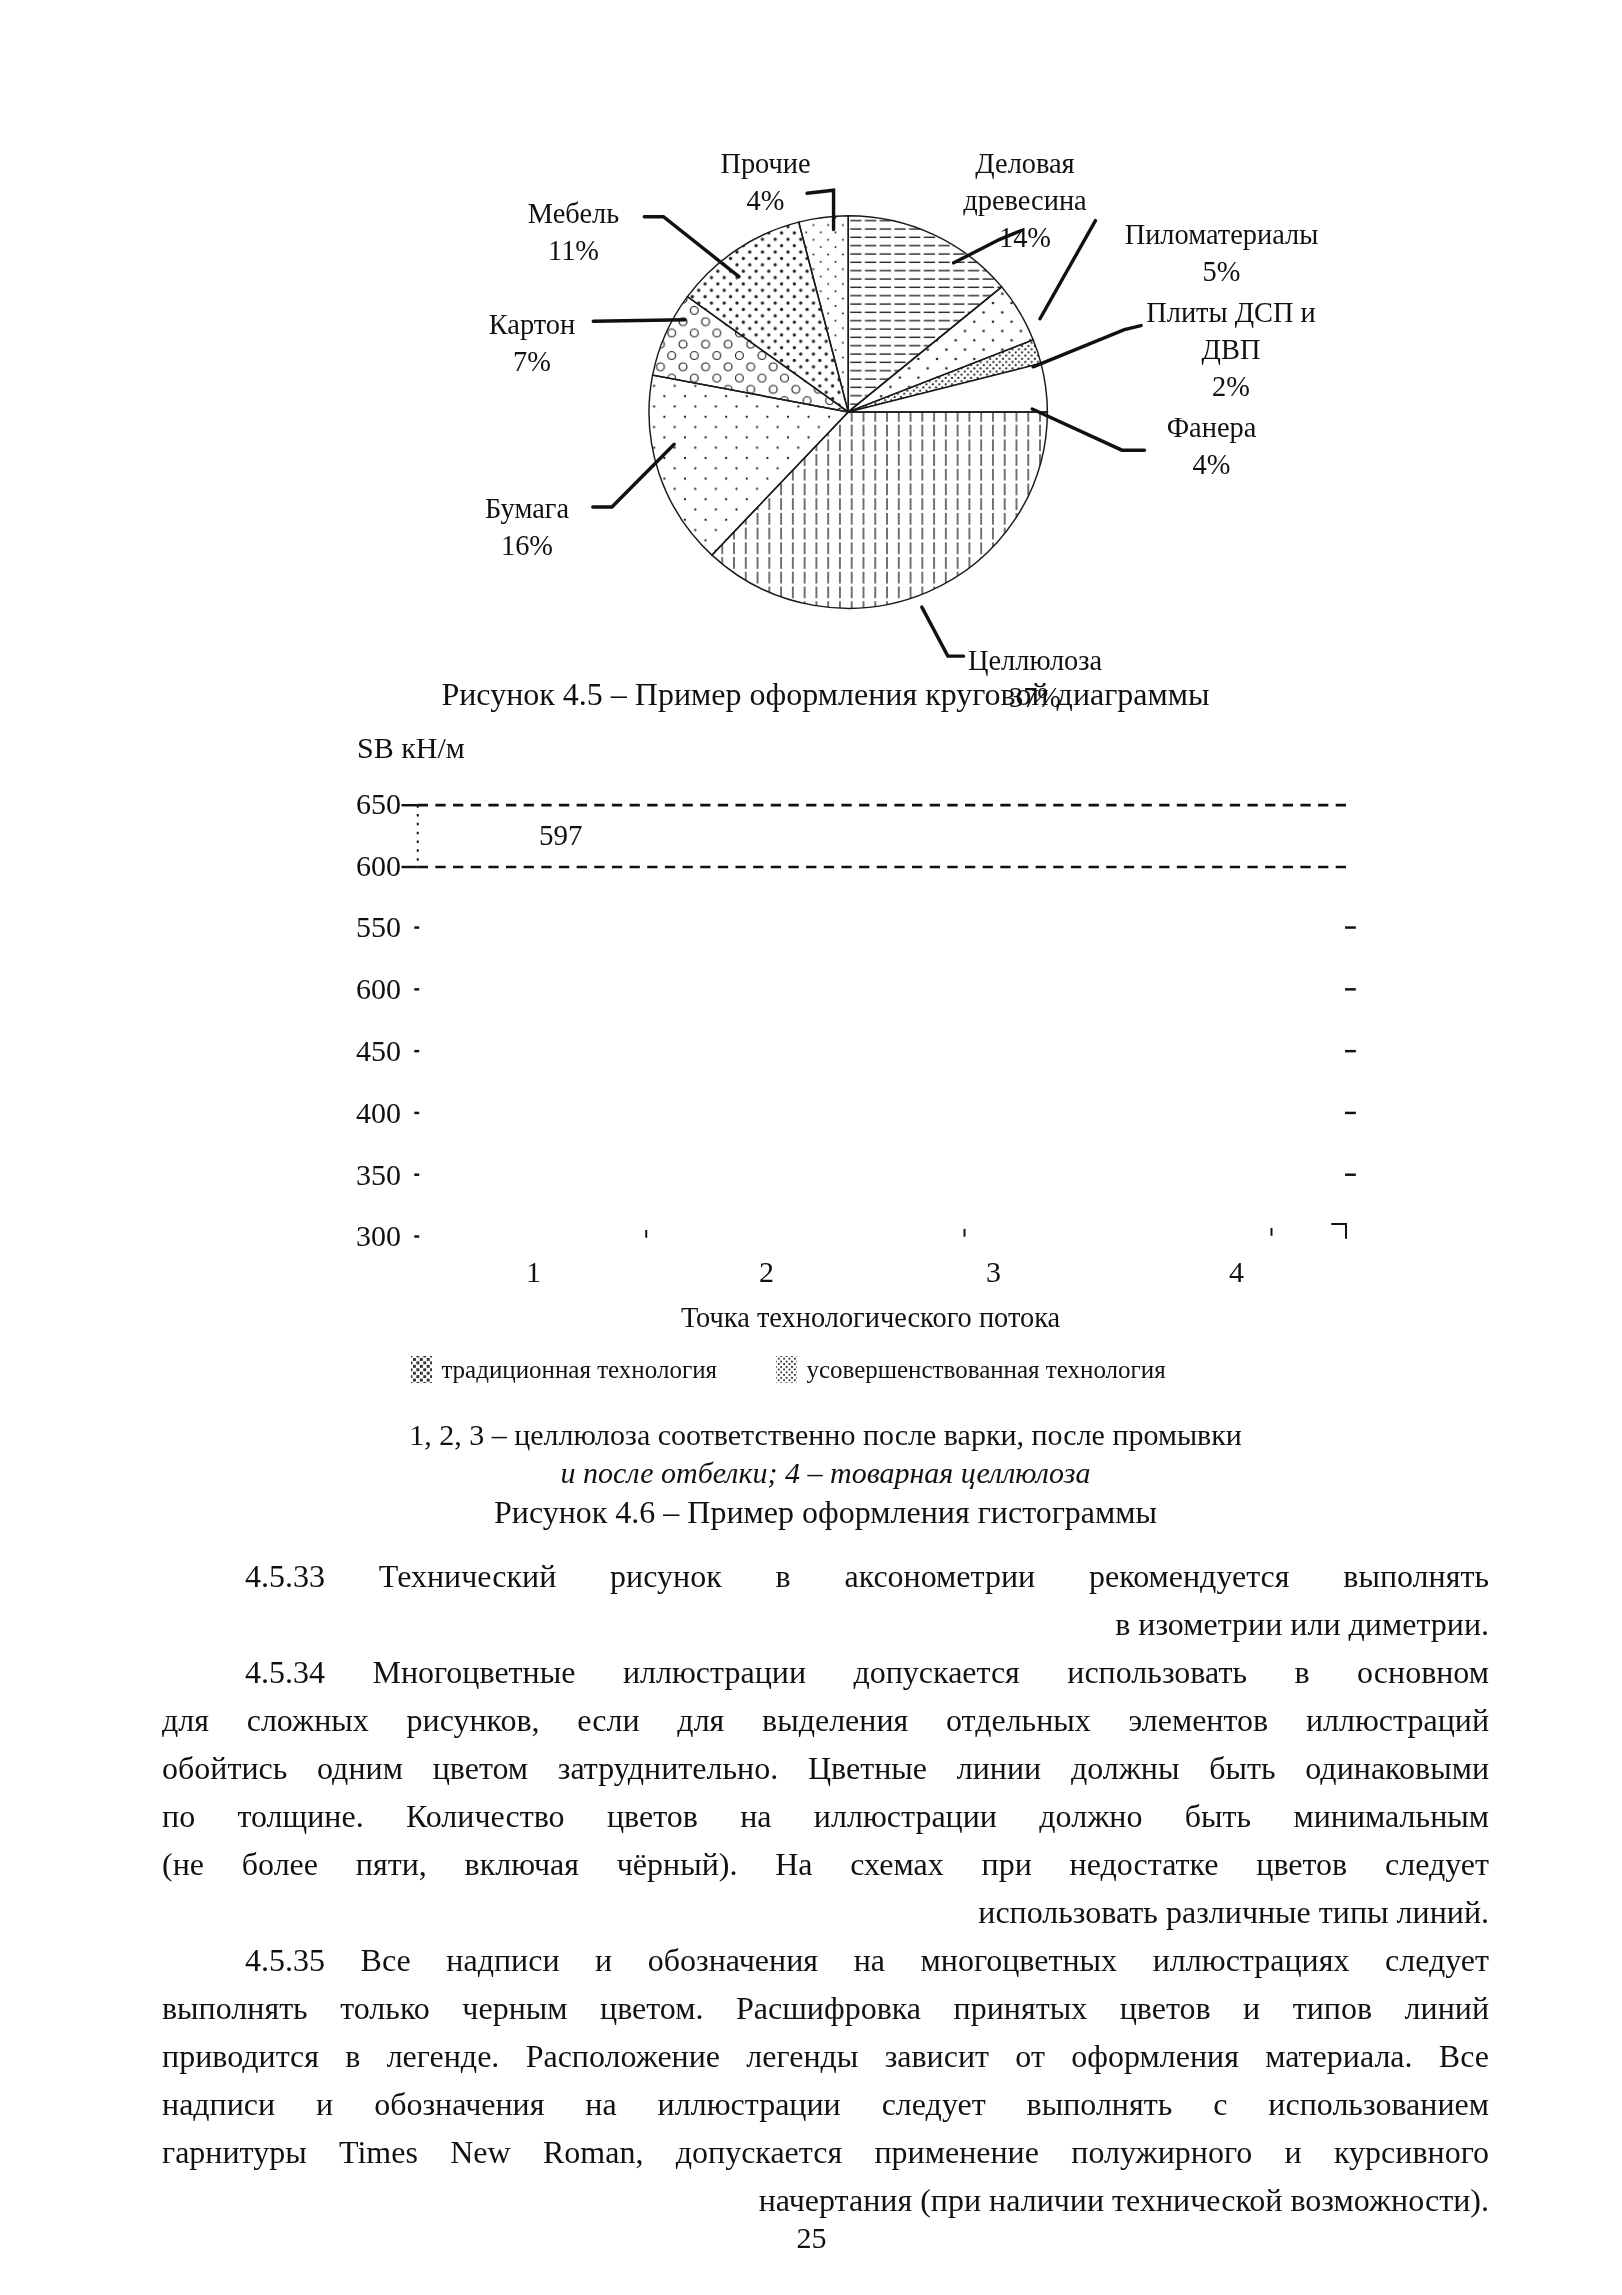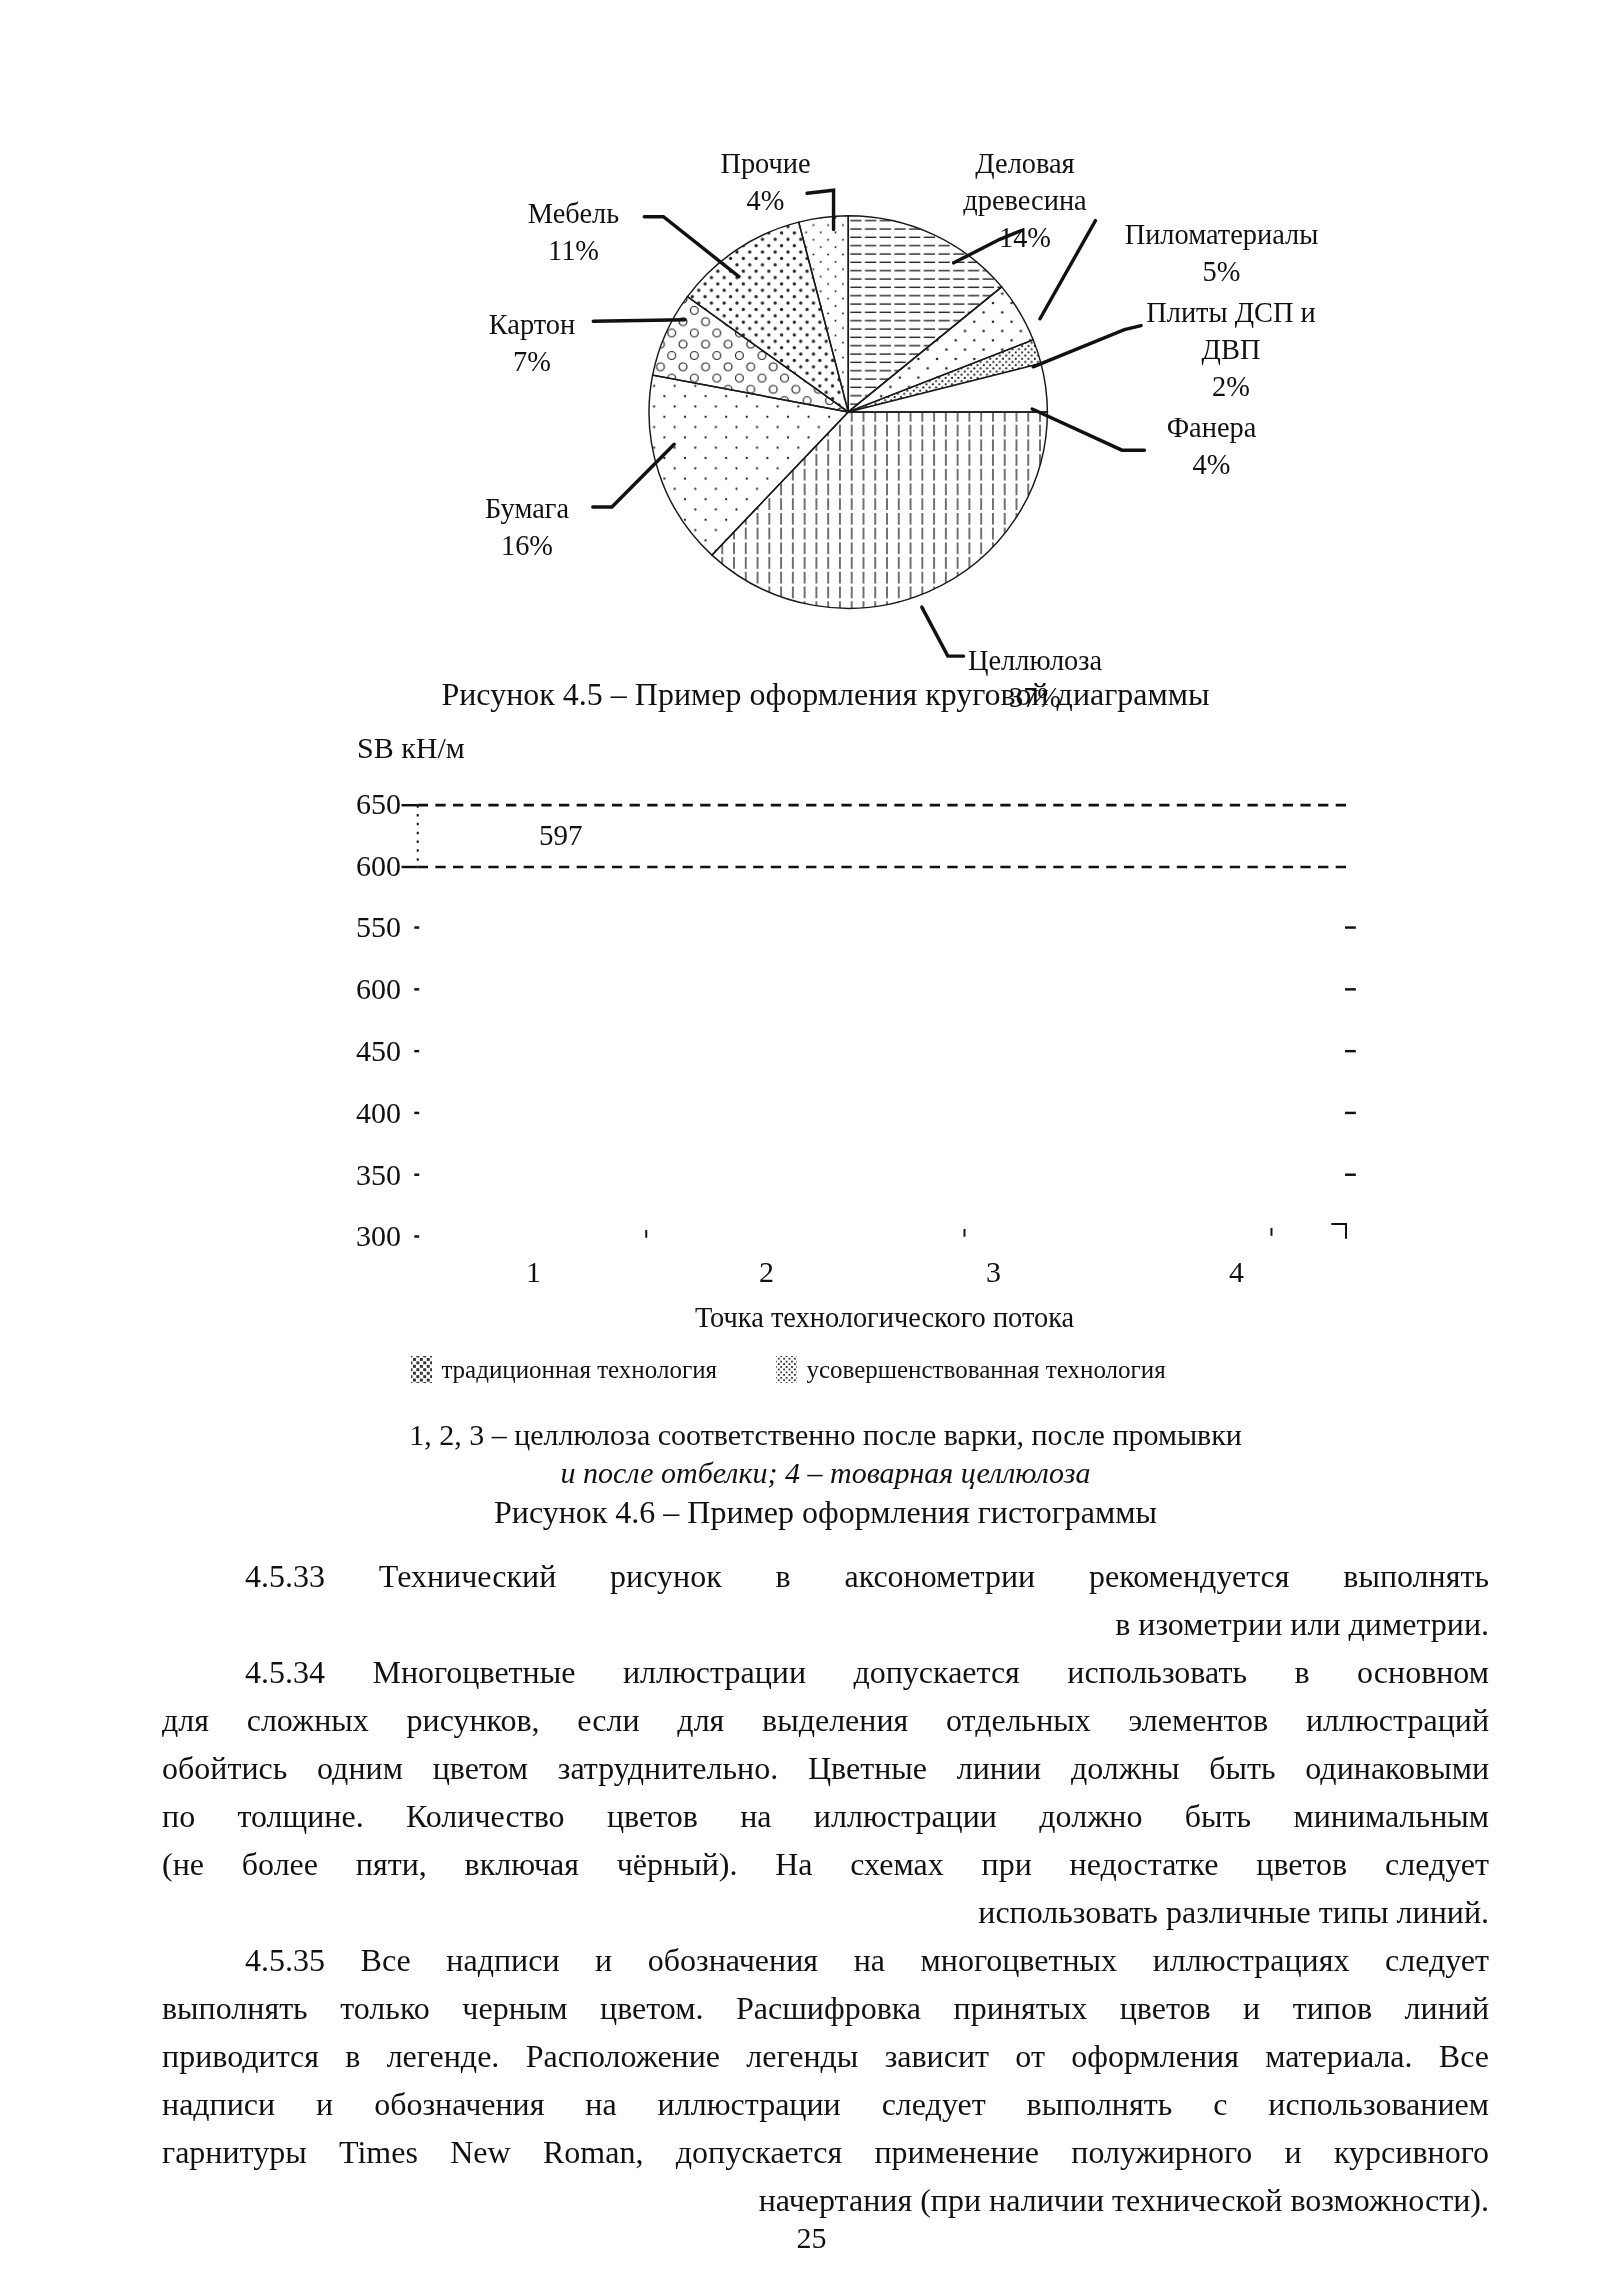--- a/index.html
+++ b/index.html
@@ -168,21 +168,21 @@
   <div class="abs ytick" style="left:294px;top:1158px;width:107px;">350</div>
   <div class="abs ytick" style="left:294px;top:1219px;width:107px;">300</div>
 
   <div class="abs" style="left:539px;top:819px;font-size:29px;">597</div>
 
   <div class="abs xtick" style="left:504px;top:1255px;width:59px;">1</div>
   <div class="abs xtick" style="left:737px;top:1255px;width:59px;">2</div>
   <div class="abs xtick" style="left:964px;top:1255px;width:59px;">3</div>
   <div class="abs xtick" style="left:1207px;top:1255px;width:59px;">4</div>
 
-  <div class="abs axt" style="left:417px;top:1300px;width:935px;">Точка технологического потока</div>
+  <div class="abs axt" style="left:403px;top:1300px;width:935px;">Точка технологического потока</div>
 
   <div class="abs legend" style="left:411px;top:1354px;">
     <div class="litem">
       <div class="sw sw1"></div>
       <div class="ltext">традиционная технология</div>
     </div>
     <div class="litem">
       <div class="sw sw2"></div>
       <div class="ltext">усовершенствованная технология</div>
     </div>

